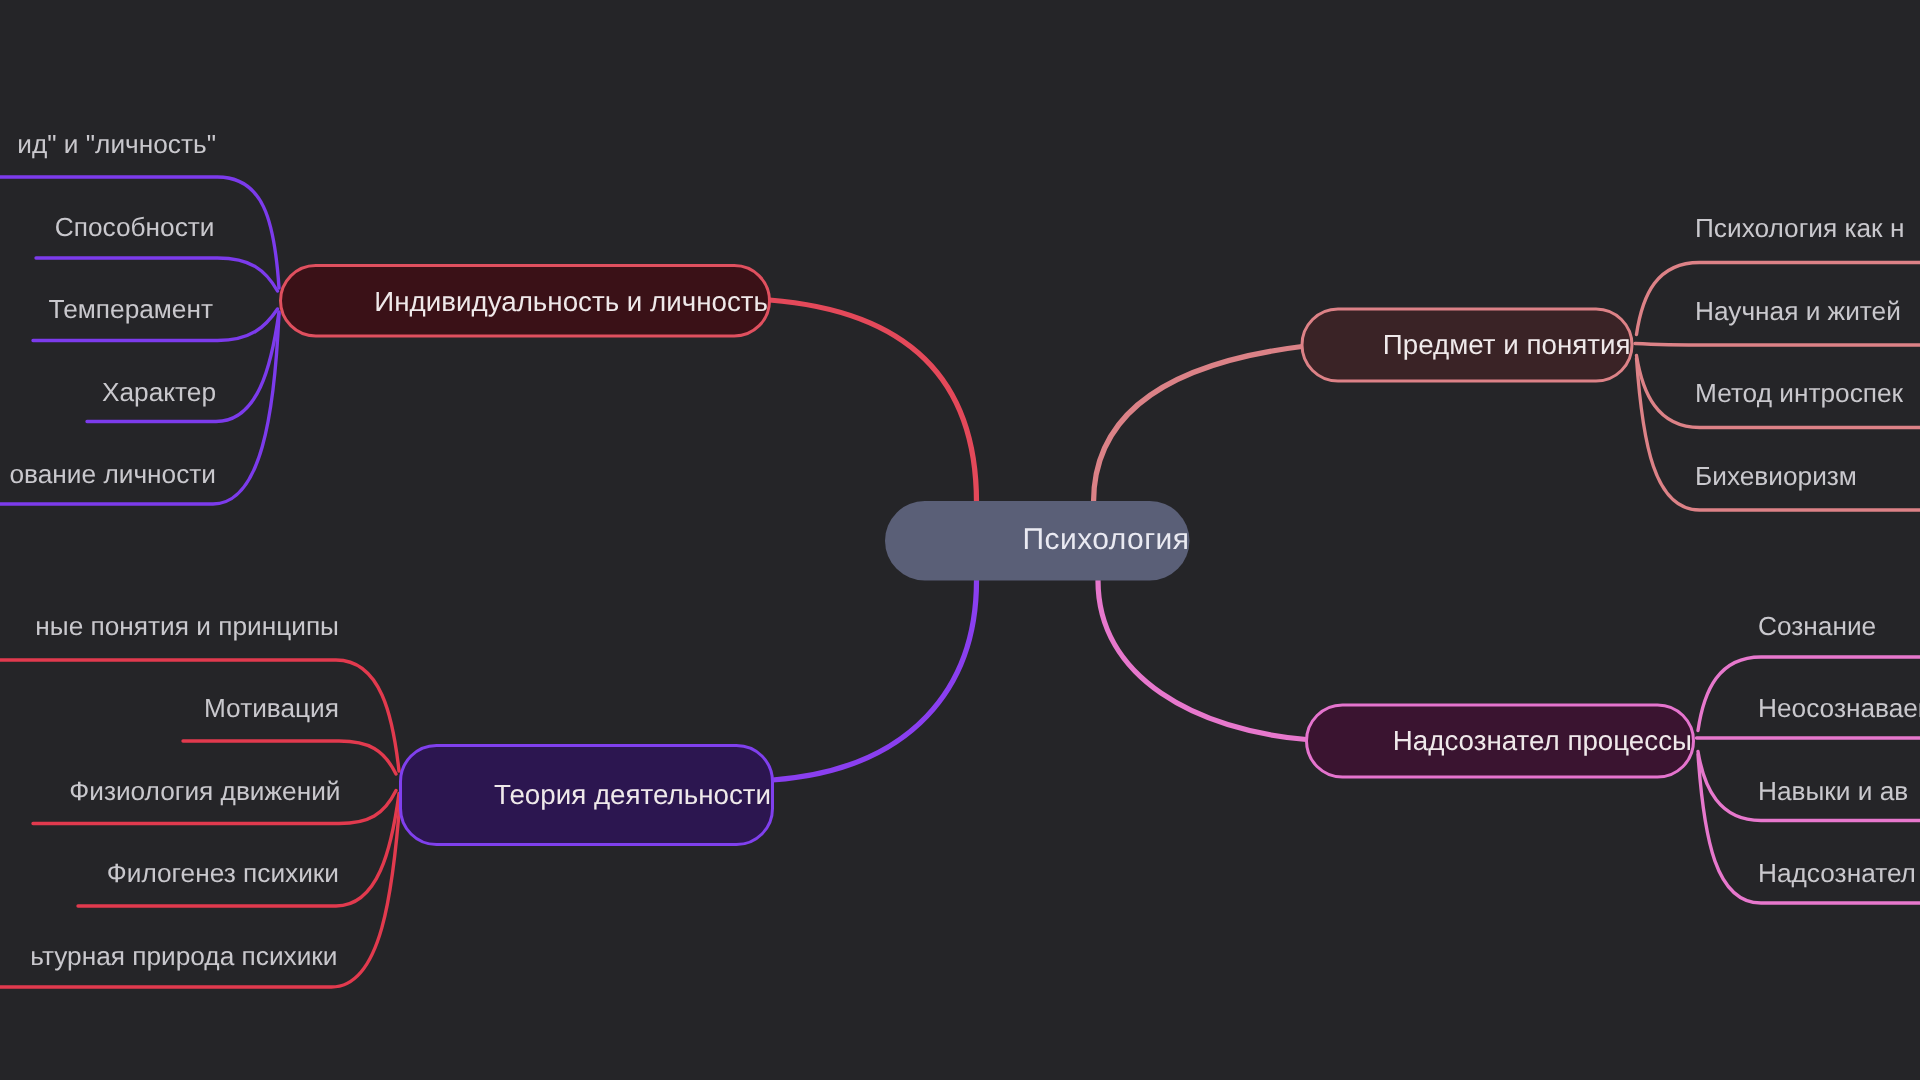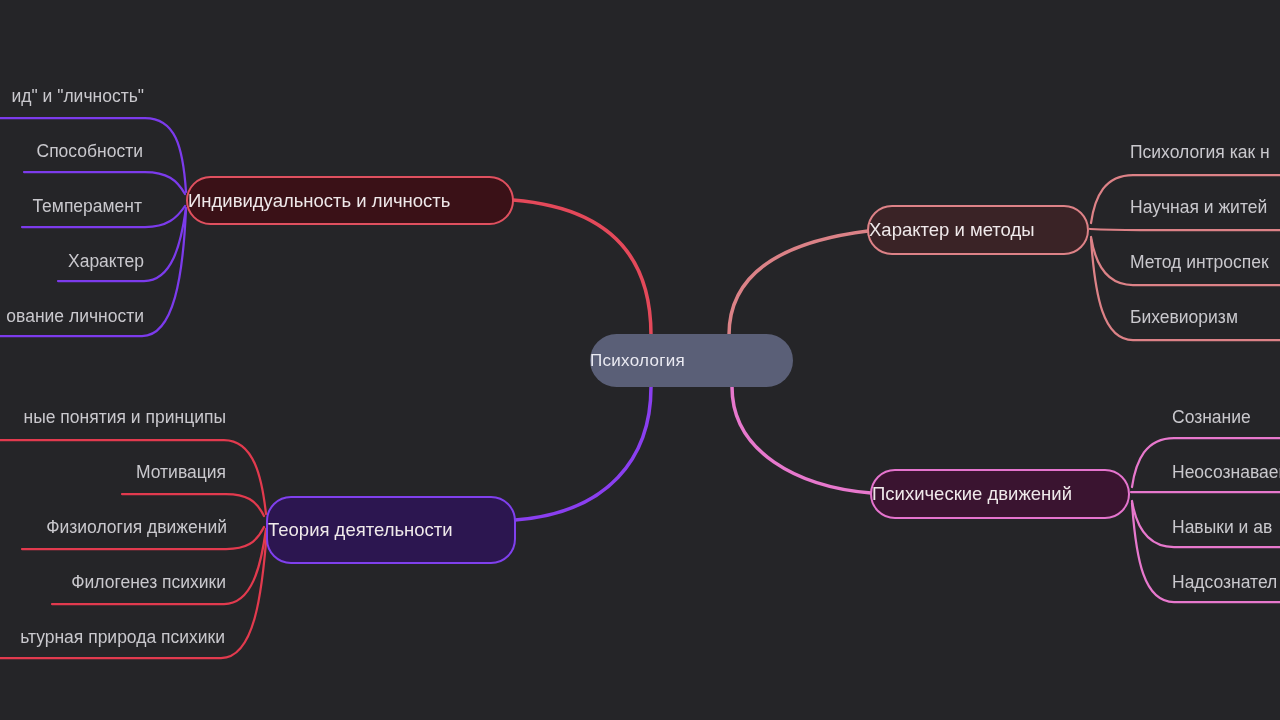--- a/index.html
+++ b/index.html
@@ -18,28 +18,28 @@
   }
   #edges {
     position: absolute;
     left: 0; top: 0;
     width: 1280px; height: 720px;
   }
   .node {
     position: absolute;
     display: flex;
     align-items: center;
-    justify-content: flex-start;
+    justify-content: flex-end;
     box-sizing: border-box;
     white-space: nowrap;
     z-index: 2;
   }
   .root-node {
     border-radius: 27px;
-    font-size: 17px;
+    font-size: 20px;
     letter-spacing: 0.3px;
   }
   .branch-node {
     border-radius: 25px;
     border-style: solid;
     border-width: 2.5px;
     font-size: 18.5px;
     color: #efe9ea;
   }
   .child-label {
@@ -91,29 +91,29 @@
 
   <div class="node root-node" style="left: 590px; top: 334px; width: 203px; height: 53px; background-color: rgb(90, 95, 119); color: rgb(234, 234, 242);">
     <span>Психология</span>
   </div>
 
   <div class="node branch-node" style="left: 186px; top: 176px; width: 328px; height: 49px; background-color: rgb(58, 17, 23); border-color: rgb(224, 80, 95);">
     <span>Индивидуальность и личность</span>
   </div>
 
   <div class="node branch-node" style="left: 867px; top: 205px; width: 222px; height: 50px; background-color: rgb(58, 35, 38); border-color: rgb(221, 130, 135);">
-    <span>Характер и методы</span>
+    <span>Предмет и понятия</span>
   </div>
 
   <div class="node branch-node" style="left: 266px; top: 496px; width: 250px; height: 68px; background-color: rgb(44, 22, 80); border-color: rgb(128, 64, 238);">
     <span>Теория деятельности</span>
   </div>
 
   <div class="node branch-node" style="left: 870px; top: 469px; width: 260px; height: 50px; background-color: rgb(58, 20, 48); border-color: rgb(229, 116, 206);">
-    <span>Психические движений</span>
+    <span>Надсознател процессы</span>
   </div>
 
   <div class="child-label align-right" style="left:-160px; top:82px;  width:304px;">ид" и "личность"</div>
   <div class="child-label align-right" style="left:-160px; top:137px; width:303px;">Способности</div>
   <div class="child-label align-right" style="left:-160px; top:192px; width:302px;">Темперамент</div>
   <div class="child-label align-right" style="left:-160px; top:247px; width:304px;">Характер</div>
   <div class="child-label align-right" style="left:-160px; top:302px; width:304px;">ование личности</div>
 
   <div class="child-label align-left" style="left:1130px; top:138px; width:220px;">Психология как н</div>
   <div class="child-label align-left" style="left:1130px; top:193px; width:220px;">Научная и житей</div>

